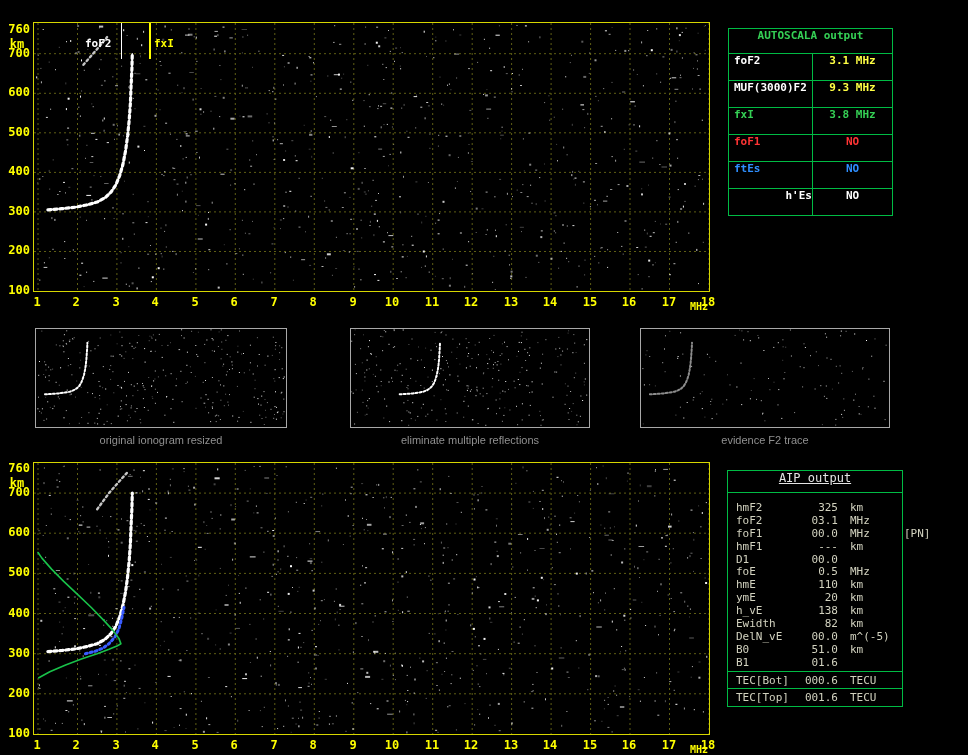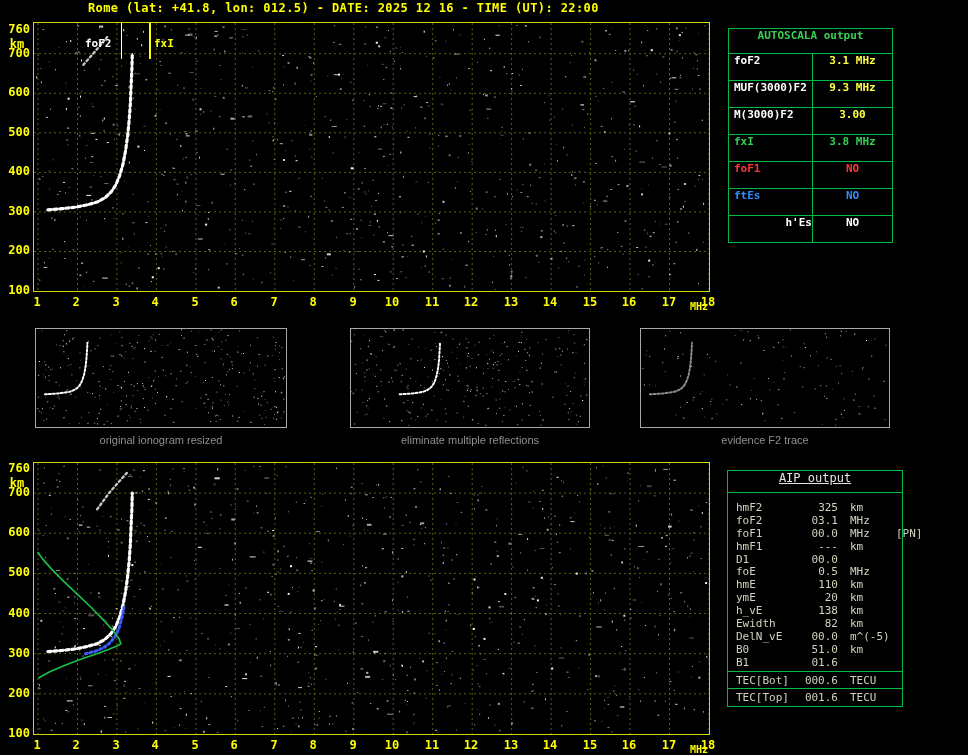--- a/index.html
+++ b/index.html
@@ -30,31 +30,30 @@
 
   .aip{position:absolute;left:727px;top:470px;width:176px;border:1px solid var(--green,#00bb44);
        background:#000;color:var(--aiptext,#d2d2bf);box-sizing:border-box;}
   .aip .hdr{height:21px;line-height:21px;text-align:center;color:#e4e4e4;
             border-bottom:1px solid var(--green,#00bb44);font:12px "DejaVu Sans Mono",monospace;text-decoration:underline;}
   .aip .body{padding:8px 0 2px 8px;}
   .prow{display:flex;height:12.9px;line-height:12.9px;font:11px "DejaVu Sans Mono",monospace;white-space:nowrap;}
   .pname{flex:0 0 66px;}
   .pval{flex:0 0 36px;text-align:right;}
   .punit{margin-left:12px;flex:0 0 44px;}
-  .pextra{margin-left:2px;}
+  .pextra{margin-left:10px;}
   .psep{border-top:1px solid var(--green,#00bb44);margin:2px 0 2px -8px;}
 
   .tick{position:absolute;color:var(--yellow,#ffff00);font:bold 12px "DejaVu Sans Mono",monospace;}
   .marker{position:absolute;font:bold 11px "DejaVu Sans Mono",monospace;}
 </style>
 </head>
 <body>
 
 <div class="screen">
-  <div class="title">Rome (lat: +41.8, lon: 012.5) - DATE: 2025 12 16 - TIME (UT): 22:00</div>
 
   <div class="plot" id="top-plot">
       <svg width="675" height="268" style="position:absolute;left:0;top:0">
         <line x1="4.0" y1="0" x2="4.0" y2="268" stroke="#5e5e14" stroke-dasharray="2 3"></line>
         <line x1="43.5" y1="0" x2="43.5" y2="268" stroke="#5e5e14" stroke-dasharray="2 3"></line>
         <line x1="82.9" y1="0" x2="82.9" y2="268" stroke="#5e5e14" stroke-dasharray="2 3"></line>
         <line x1="122.4" y1="0" x2="122.4" y2="268" stroke="#5e5e14" stroke-dasharray="2 3"></line>
         <line x1="161.9" y1="0" x2="161.9" y2="268" stroke="#5e5e14" stroke-dasharray="2 3"></line>
         <line x1="201.3" y1="0" x2="201.3" y2="268" stroke="#5e5e14" stroke-dasharray="2 3"></line>
         <line x1="240.8" y1="0" x2="240.8" y2="268" stroke="#5e5e14" stroke-dasharray="2 3"></line>
@@ -2448,24 +2447,20 @@
     <div id="autoscala-rows">
         <div class="arow">
           <div class="alab" style="color: rgb(255, 255, 255);">foF2</div>
           <div class="aval" style="color: rgb(255, 255, 68);">3.1 MHz</div>
         </div>
         <div class="arow">
           <div class="alab" style="color: rgb(255, 255, 255);">MUF(3000)F2</div>
           <div class="aval" style="color: rgb(255, 255, 68);">9.3 MHz</div>
         </div>
         <div class="arow">
-          <div class="alab" style="color: rgb(255, 255, 255);">M(3000)F2</div>
-          <div class="aval" style="color: rgb(255, 255, 68);">3.00</div>
-        </div>
-        <div class="arow">
           <div class="alab" style="color: rgb(53, 208, 85);">fxI</div>
           <div class="aval" style="color: rgb(53, 208, 85);">3.8 MHz</div>
         </div>
         <div class="arow">
           <div class="alab" style="color: rgb(255, 52, 52);">foF1</div>
           <div class="aval" style="color: rgb(255, 52, 52);">NO</div>
         </div>
         <div class="arow">
           <div class="alab" style="color: rgb(47, 143, 255);">ftEs</div>
           <div class="aval" style="color: rgb(47, 143, 255);">NO</div>

